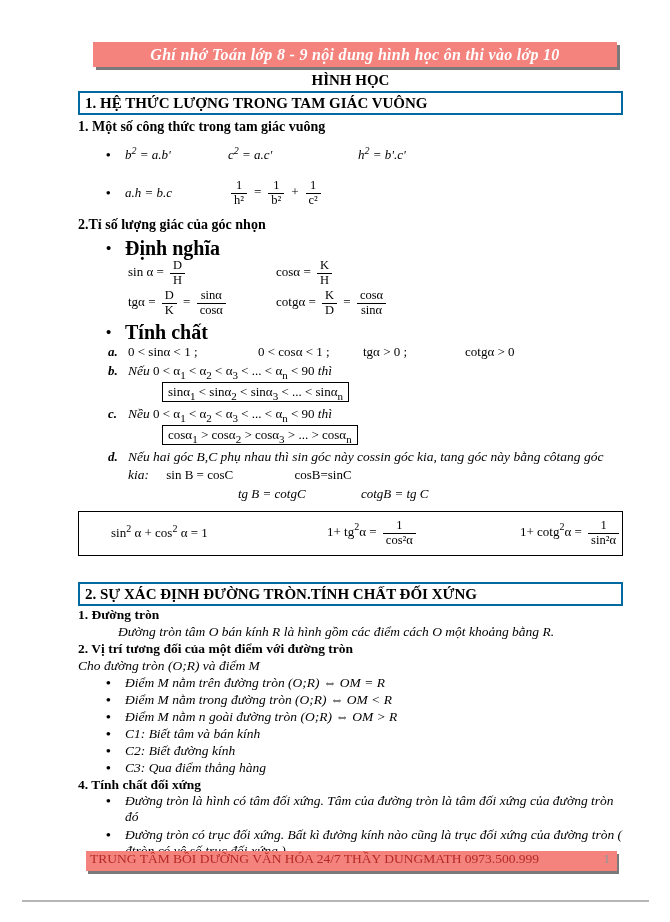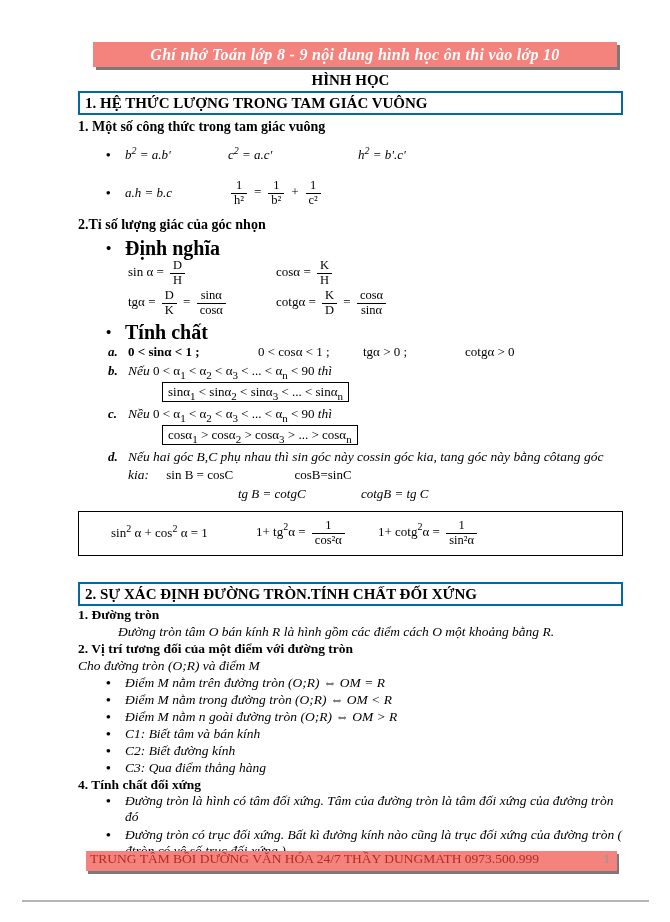--- a/index.html
+++ b/index.html
@@ -40,38 +40,38 @@
   .w2{width:130px;}
 
   .dn-head,.tc-head{font-weight:bold;font-size:20px;line-height:19px;margin-top:5px;}
   .dnrow{display:flex;align-items:center;margin-left:50px;height:30px;font-size:13px;}
   .dn1{width:148px;}
 
   .prop{font-size:13px;line-height:18px;position:relative;padding-left:50px;margin-top:1px;}
   .prop .plabel{position:absolute;left:30px;font-weight:bold;font-style:italic;}
   .arow{display:flex;}
   .arow span{display:inline-block;}
-  .aw1{width:130px;font-weight:bold;}
+  .aw1{width:130px;}
   .aw2{width:105px;}
   .aw3{width:102px;}
   .mbox{
     display:inline-block;border:1px solid #000;padding:1px 5px;font-size:13px;
     margin:2px 0 2px 84px;
   }
   .cond i{font-size:13.5px;}
 
   .d-eq1{margin-left:14px;}
   .d-eq2{margin-left:58px;}
   .d-line3{margin-left:110px;font-style:italic;margin-top:1px;}
   .d-line3 .d-eq4{margin-left:52px;}
   .d-text{font-style:italic;font-size:13.5px;}
 
   .idbox{
     border:1px solid #000;margin-top:8px;display:flex;align-items:center;
-    padding:5px 0 6px 32px;font-size:13px;min-height:32px;
+    padding:5px 0 6px 32px;font-size:13px;min-height:32px;justify-content:space-between;
   }
   .id1{width:145px;}
   .id2{width:122px;}
 
   .sec2{margin-top:26px;}
 
   .s2h{font-weight:bold;font-size:13.5px;line-height:17px;}
   .s2p-ind{font-style:italic;font-size:13.5px;line-height:17px;margin-left:40px;}
   .s2p{font-style:italic;font-size:13.5px;line-height:17px;}
   ul{margin:0;padding:0;list-style:none;}

